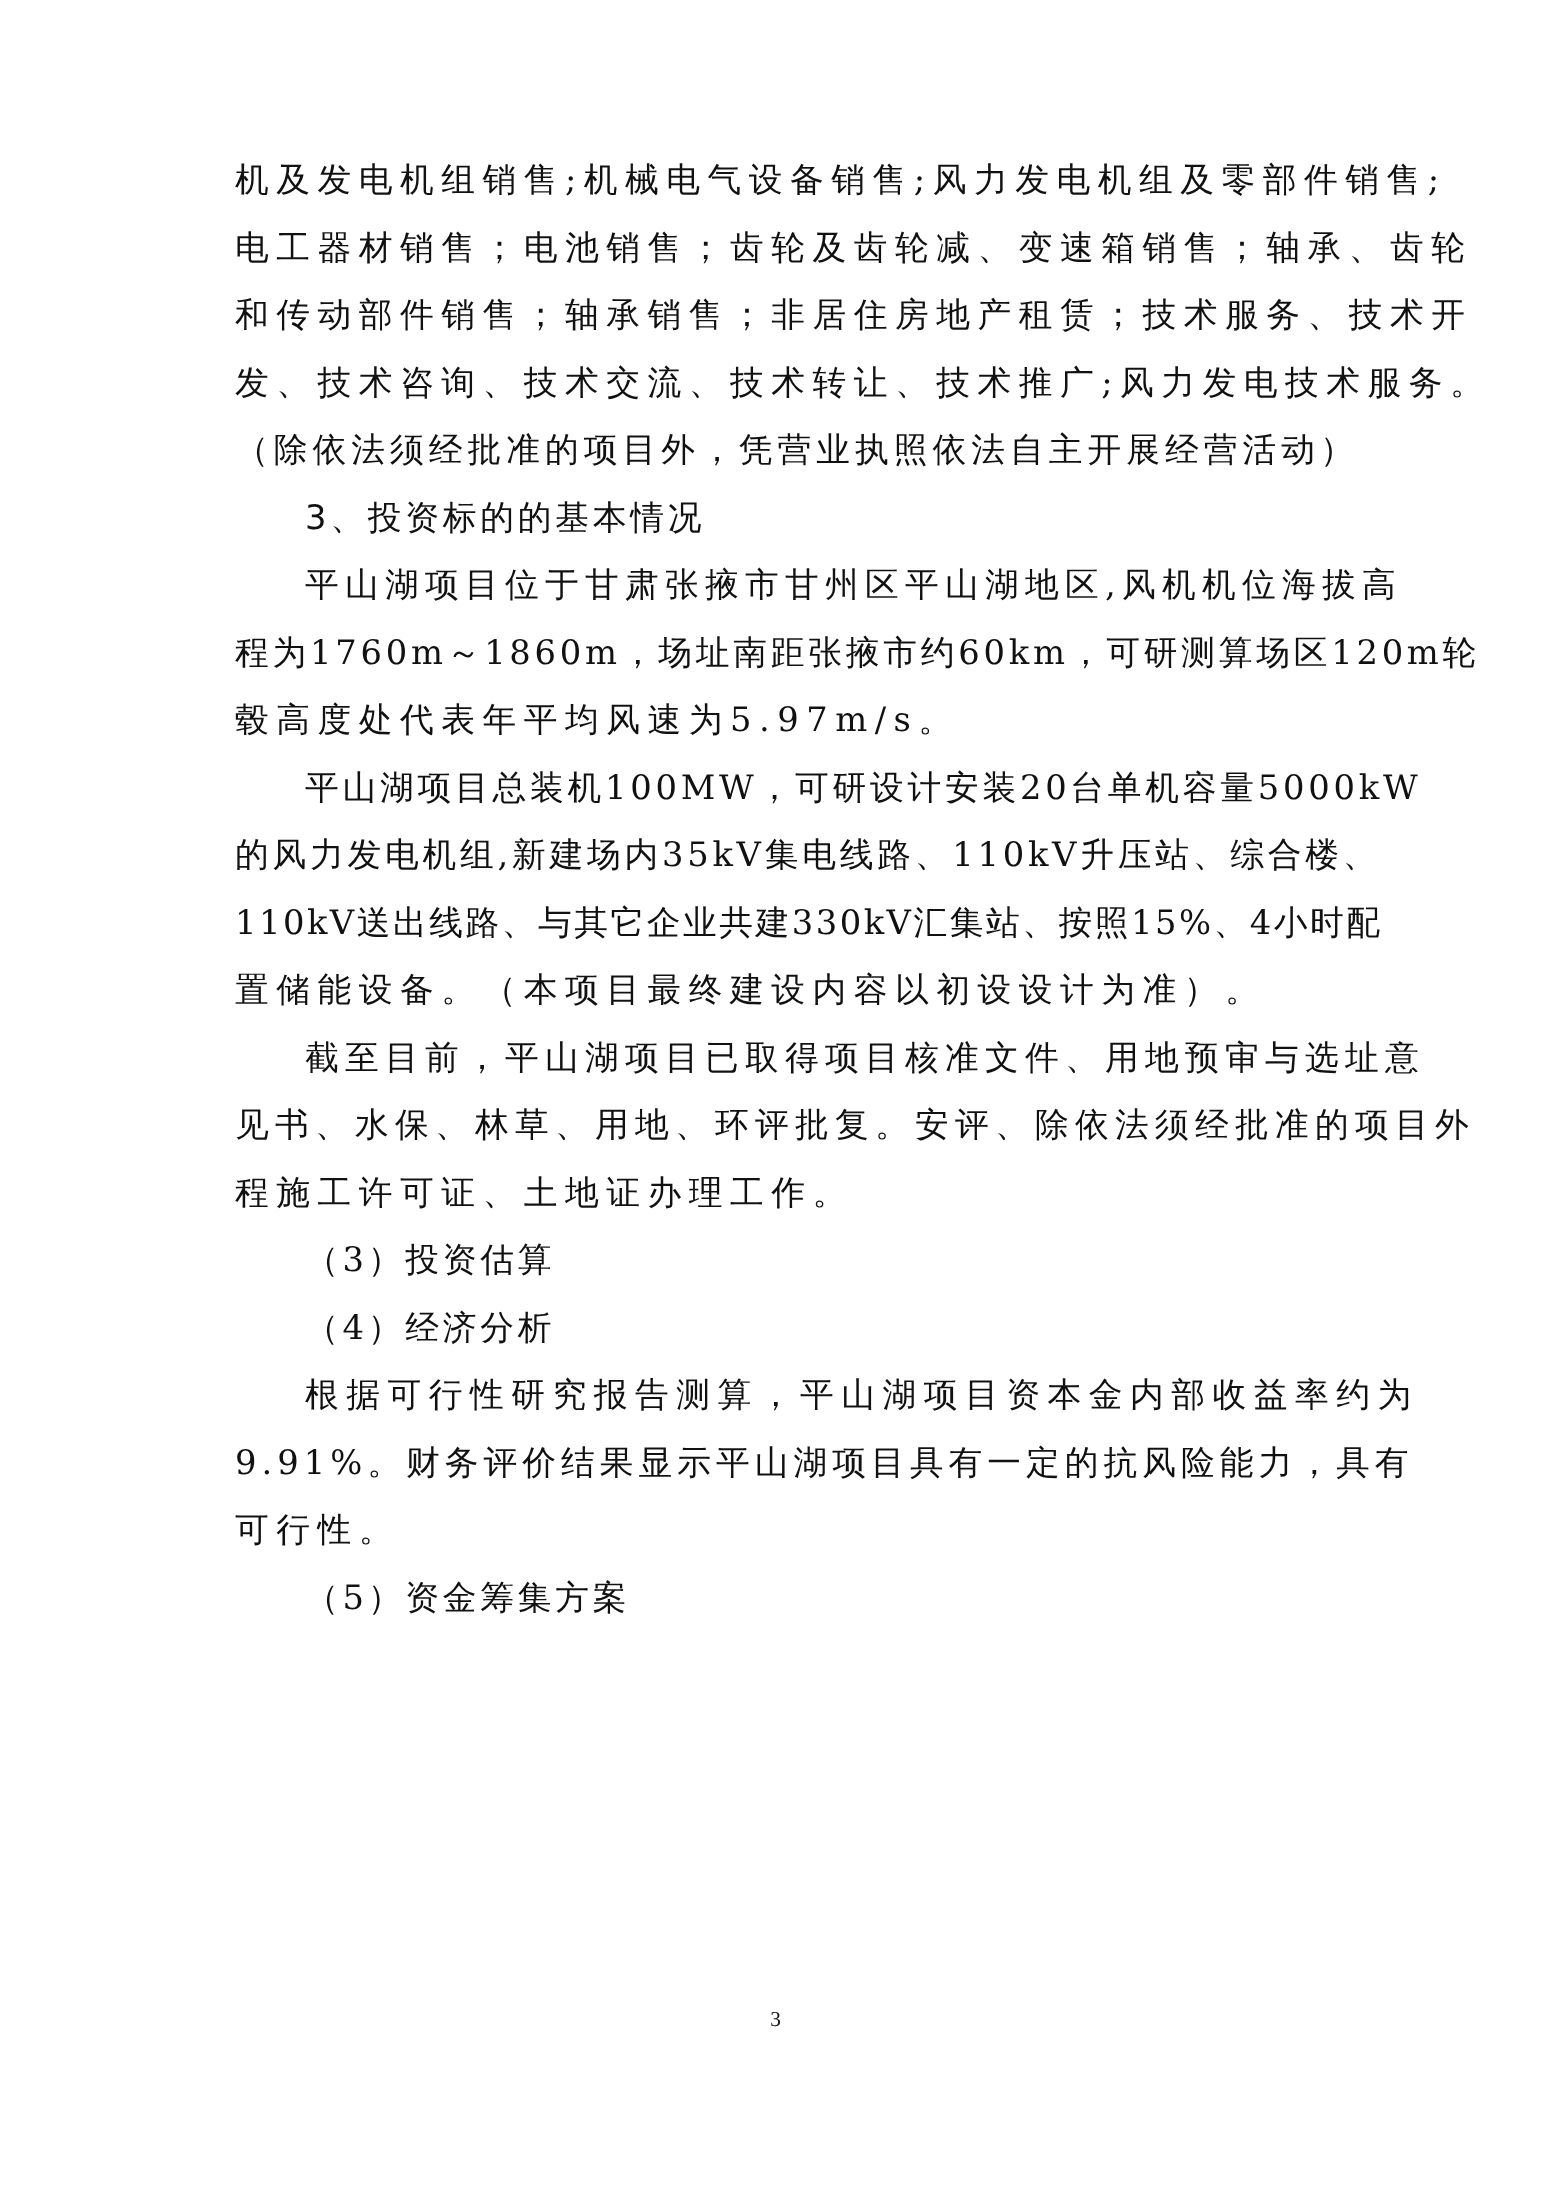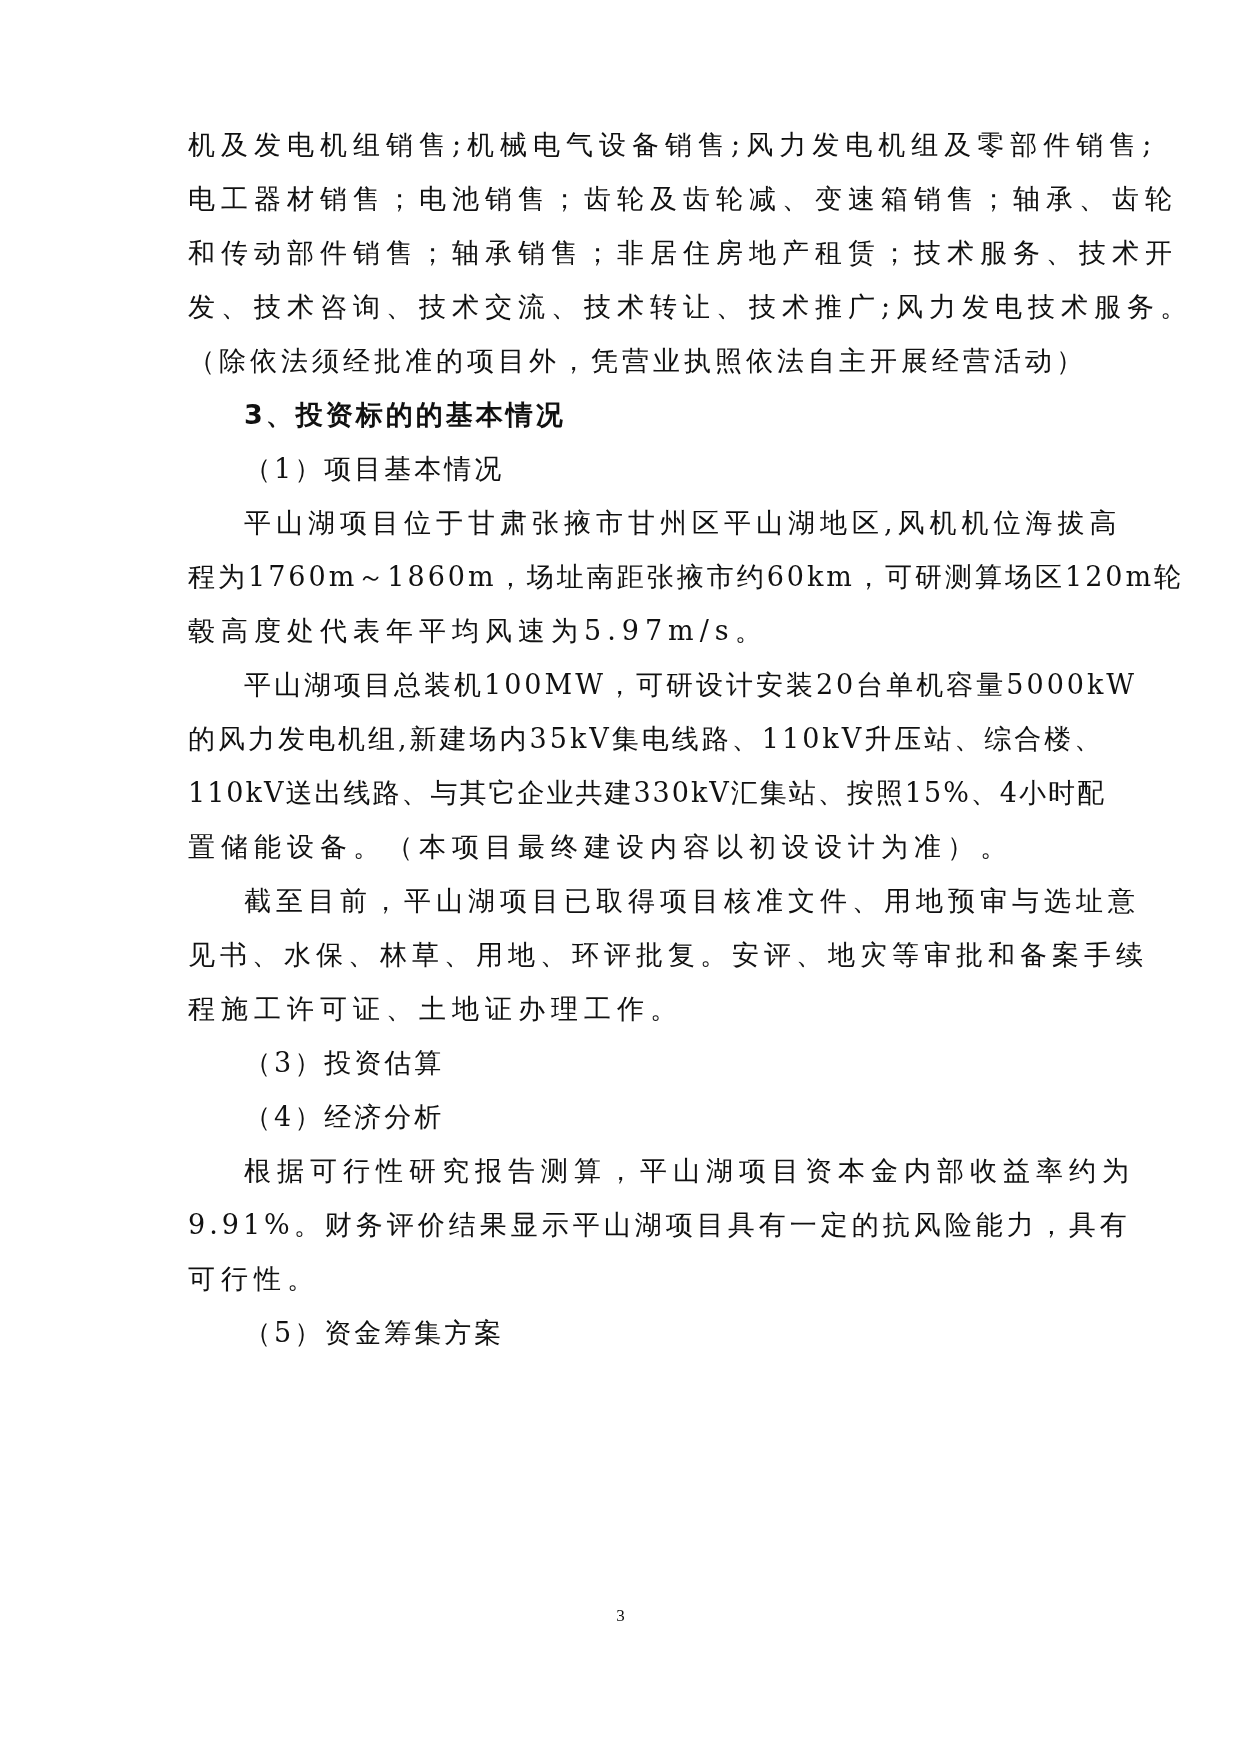--- a/index.html
+++ b/index.html
@@ -9,47 +9,46 @@
     color: #111111;
   }
   .page {
     position: absolute; left: 188px; top: 118px; width: 866px;
   }
   .line {
     height: 54px; line-height: 54px; font-size: 27px;
     letter-spacing: 6px; white-space: nowrap; overflow: visible;
   }
   .indent { padding-left: 56px; }
-  .heading { font-weight: bold; font-family: "DejaVu Sans", "Liberation Sans", sans-serif; letter-spacing: 3px; }
+  .heading { font-weight: normal; font-family: "DejaVu Sans", "Liberation Sans", sans-serif; letter-spacing: 3px; }
   .sub { letter-spacing: 3px; }
   .pagenum {
     position: absolute; top: 1606px; left: 0; width: 1241px; text-align: center;
     font-size: 17px; font-family: "Liberation Serif", serif;
   }
 </style>
 </head>
 <body>
 
 <div class="page">
   <div class="line">机及发电机组销售;机械电气设备销售;风力发电机组及零部件销售;</div>
   <div class="line">电工器材销售；电池销售；齿轮及齿轮减、变速箱销售；轴承、齿轮</div>
   <div class="line">和传动部件销售；轴承销售；非居住房地产租赁；技术服务、技术开</div>
   <div class="line">发、技术咨询、技术交流、技术转让、技术推广;风力发电技术服务。</div>
   <div class="line" style="letter-spacing:4px">（除依法须经批准的项目外，凭营业执照依法自主开展经营活动）</div>
   <div class="line indent heading">3、投资标的的基本情况</div>
-  <div class="line indent sub">（1）项目基本情况</div>
   <div class="line indent" style="letter-spacing:5px">平山湖项目位于甘肃张掖市甘州区平山湖地区,风机机位海拔高</div>
   <div class="line" style="letter-spacing:3px">程为1760m～1860m，场址南距张掖市约60km，可研测算场区120m轮</div>
   <div class="line">毂高度处代表年平均风速为5.97m/s。</div>
   <div class="line indent" style="letter-spacing:3px">平山湖项目总装机100MW，可研设计安装20台单机容量5000kW</div>
   <div class="line" style="letter-spacing:3px">的风力发电机组,新建场内35kV集电线路、110kV升压站、综合楼、</div>
   <div class="line" style="letter-spacing:2px">110kV送出线路、与其它企业共建330kV汇集站、按照15%、4小时配</div>
   <div class="line">置储能设备。（本项目最终建设内容以初设设计为准）。</div>
   <div class="line indent" style="letter-spacing:5px">截至目前，平山湖项目已取得项目核准文件、用地预审与选址意</div>
-  <div class="line" style="letter-spacing:5px">见书、水保、林草、用地、环评批复。安评、地灾等审批和备案手续</div>
+  <div class="line" style="letter-spacing:5px">见书、水保、林草、用地、环评批复。安评、除依法须经批准的项目外</div>
   <div class="line">程施工许可证、土地证办理工作。</div>
   <div class="line indent sub">（3）投资估算</div>
   <div class="line indent sub">（4）经济分析</div>
   <div class="line indent">根据可行性研究报告测算，平山湖项目资本金内部收益率约为</div>
   <div class="line" style="letter-spacing:4px">9.91%。财务评价结果显示平山湖项目具有一定的抗风险能力，具有</div>
   <div class="line">可行性。</div>
   <div class="line indent sub">（5）资金筹集方案</div>
 </div>
 
 <div class="pagenum">3</div>

